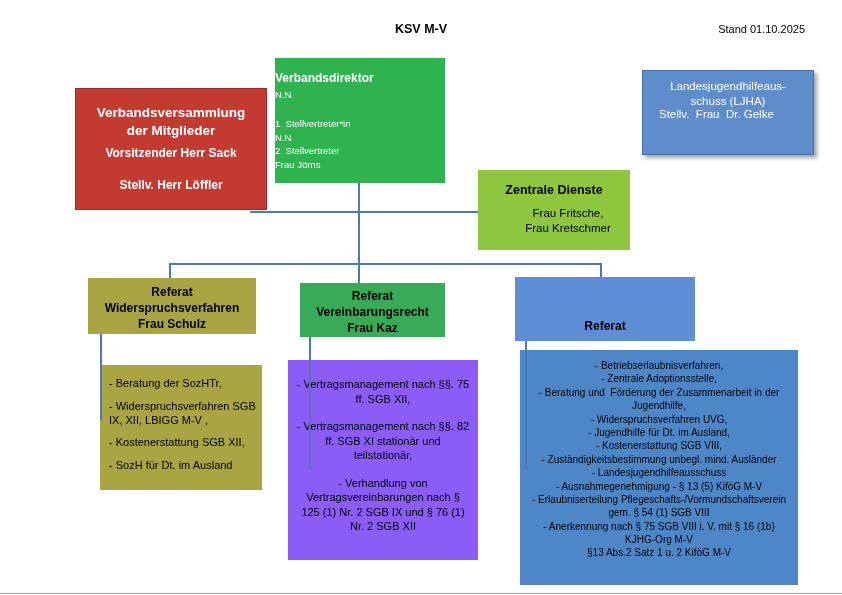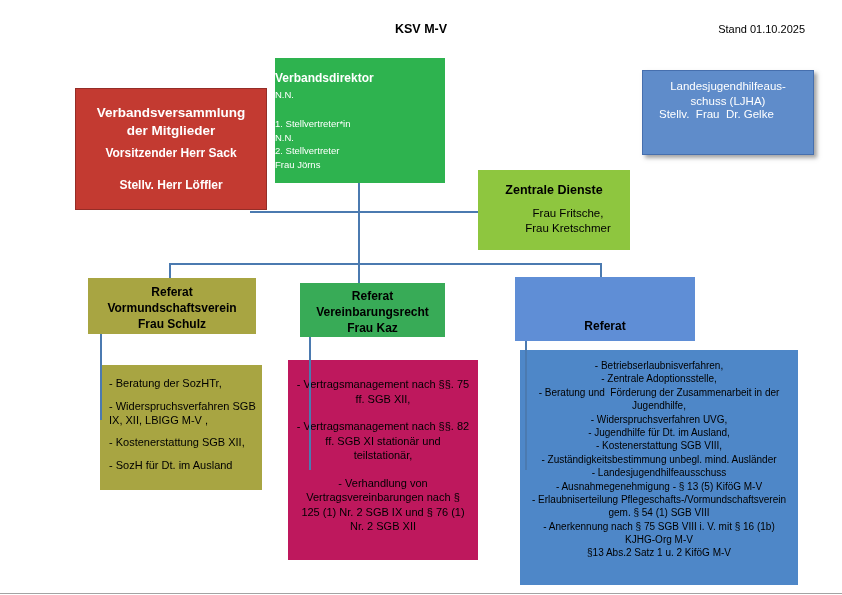--- a/index.html
+++ b/index.html
@@ -110,21 +110,21 @@
   <div class="box zd-box" style="background-color: rgb(142, 198, 63);">
     <div class="zd-title">Zentrale Dienste</div>
     <div class="zd-names">
       <div>Frau Fritsche,</div>
       <div>Frau Kretschmer</div>
     </div>
   </div>
 
   <div class="box ref-box ref-recht" style="background-color: rgb(168, 165, 66);">
     <div class="ref-line">Referat</div>
-    <div class="ref-line">Vormundschaftsverein</div>
+    <div class="ref-line">Widerspruchsverfahren</div>
     <div class="ref-line">Frau Schulz</div>
   </div>
 
   <div class="box ref-box ref-verein" style="background-color: rgb(56, 171, 87);">
     <div class="ref-line">Referat</div>
     <div class="ref-line">Vereinbarungsrecht</div>
     <div class="ref-line">Frau Kaz</div>
   </div>
 
   <div class="box ref-box ref-lja" style="background-color: rgb(95, 142, 214);">
@@ -133,21 +133,21 @@
     <div class="ref-line">Frau  Jörns</div>
   </div>
 
   <div class="box list-recht" style="background-color: rgb(168, 165, 66);">
       <div class="task">- Beratung der SozHTr,</div>
       <div class="task">- Widerspruchsverfahren SGB IX, XII, LBIGG M-V ,</div>
       <div class="task">- Kostenerstattung SGB XII,</div>
       <div class="task">- SozH für Dt. im Ausland</div>
     </div>
 
-  <div class="box list-verein" style="background-color: #be185d;">
+  <div class="box list-verein" style="background-color: #8b5cf6;">
       <div class="task">- Vertragsmanagement nach §§. 75 ff. SGB XII,</div>
       <div class="task">- Vertragsmanagement nach §§. 82 ff. SGB XI stationär und teilstationär,</div>
       <div class="task">- Verhandlung von Vertragsvereinbarungen nach § 125 (1) Nr. 2 SGB IX und § 76 (1) Nr. 2 SGB XII</div>
     </div>
 
   <div class="box list-lja" style="background-color: rgb(78, 135, 200);">
       <div class="task">- Betriebserlaubnisverfahren,</div>
       <div class="task">- Zentrale Adoptionsstelle,</div>
       <div class="task">- Beratung und  Förderung der Zusammenarbeit in der Jugendhilfe,</div>
       <div class="task">- Widerspruchsverfahren UVG,</div>

